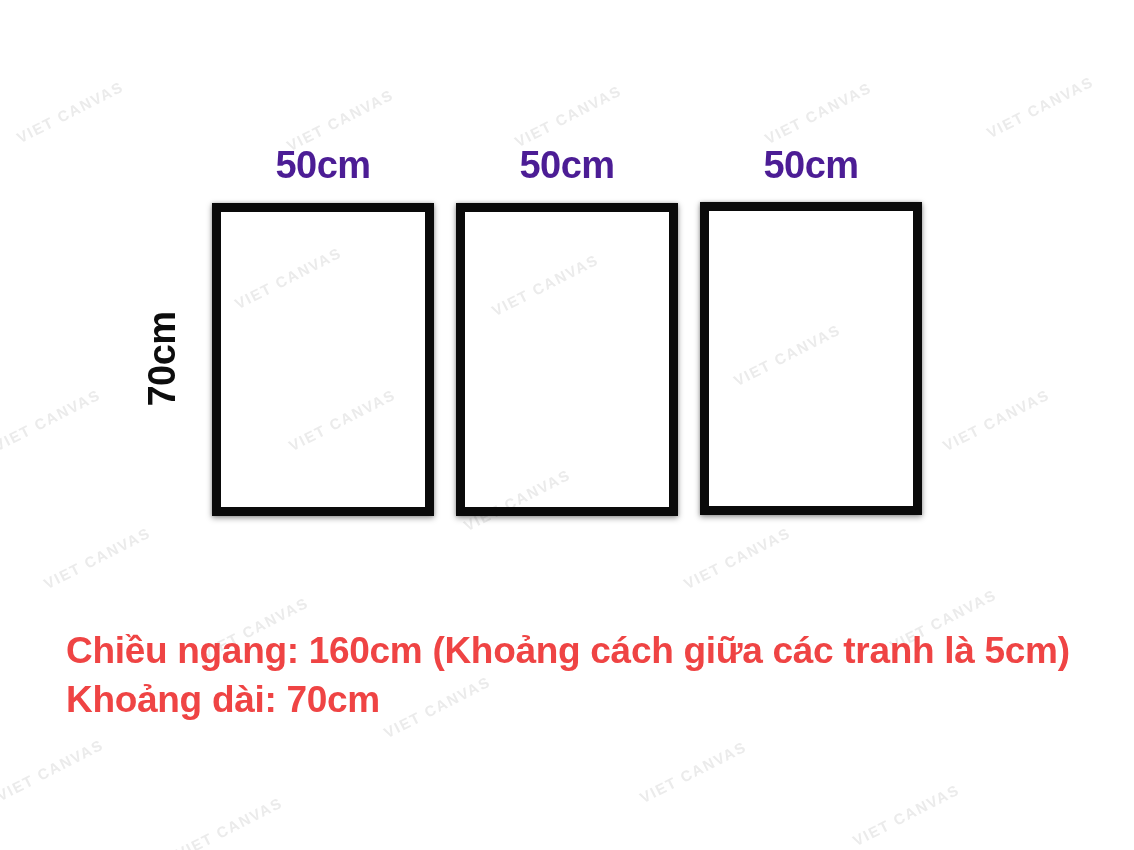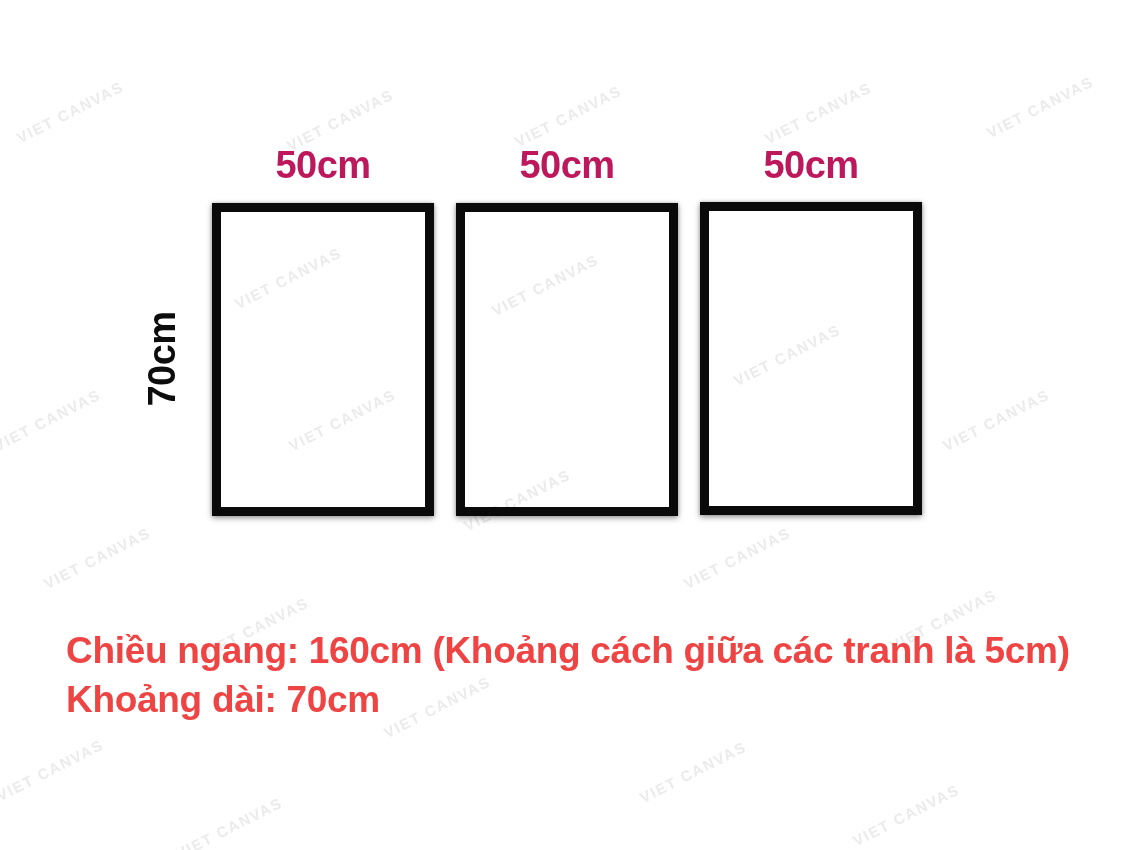--- a/index.html
+++ b/index.html
@@ -43,21 +43,21 @@
   .frame-3 { left: 700px; top: 202px; }
   
   .w-label {
     position: absolute;
     z-index: 3;
     width: 222px;
     top: 144px;
     text-align: center;
     font-size: 38px;
     font-weight: bold;
-    color: #be185d;
+    color: #4c1d95;
     letter-spacing: -0.5px;
     white-space: nowrap;
   }
   .w-label-1 { left: 212px; }
   .w-label-2 { left: 456px; }
   .w-label-3 { left: 700px; }
   .h-label {
     position: absolute;
     z-index: 3;
     left: 162px;

